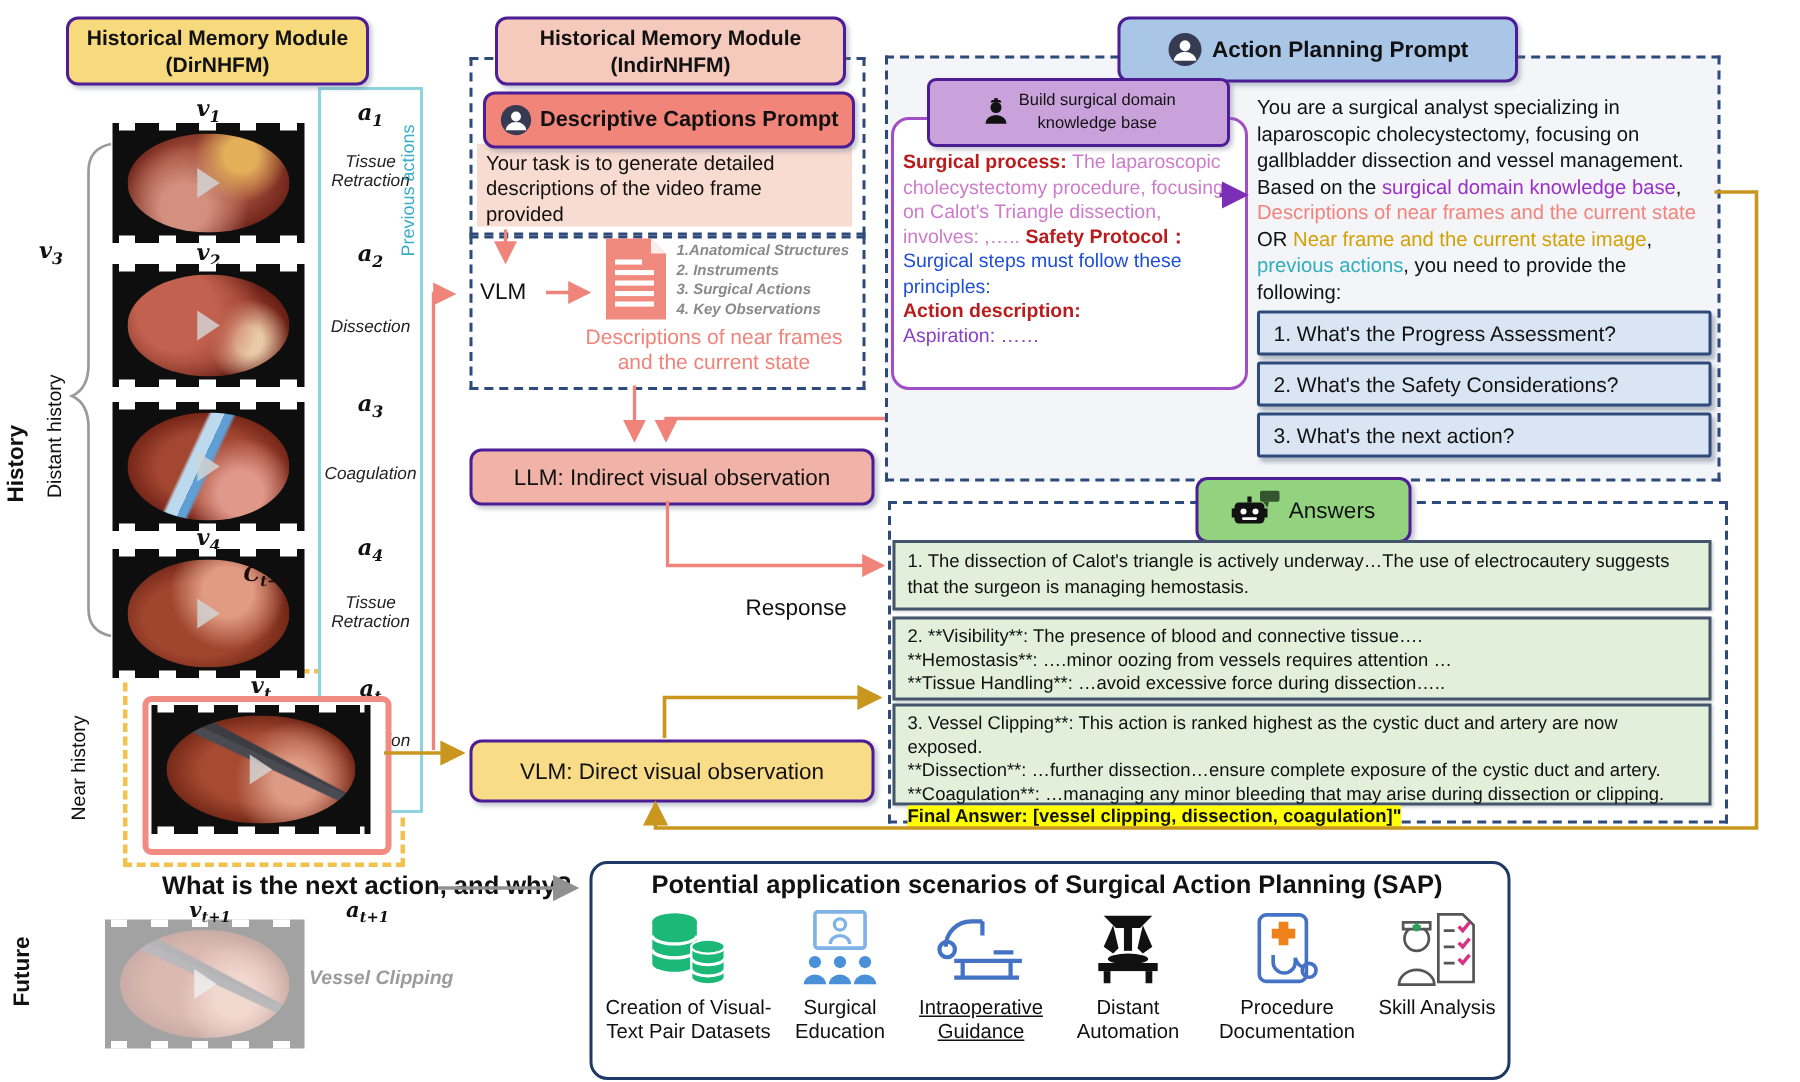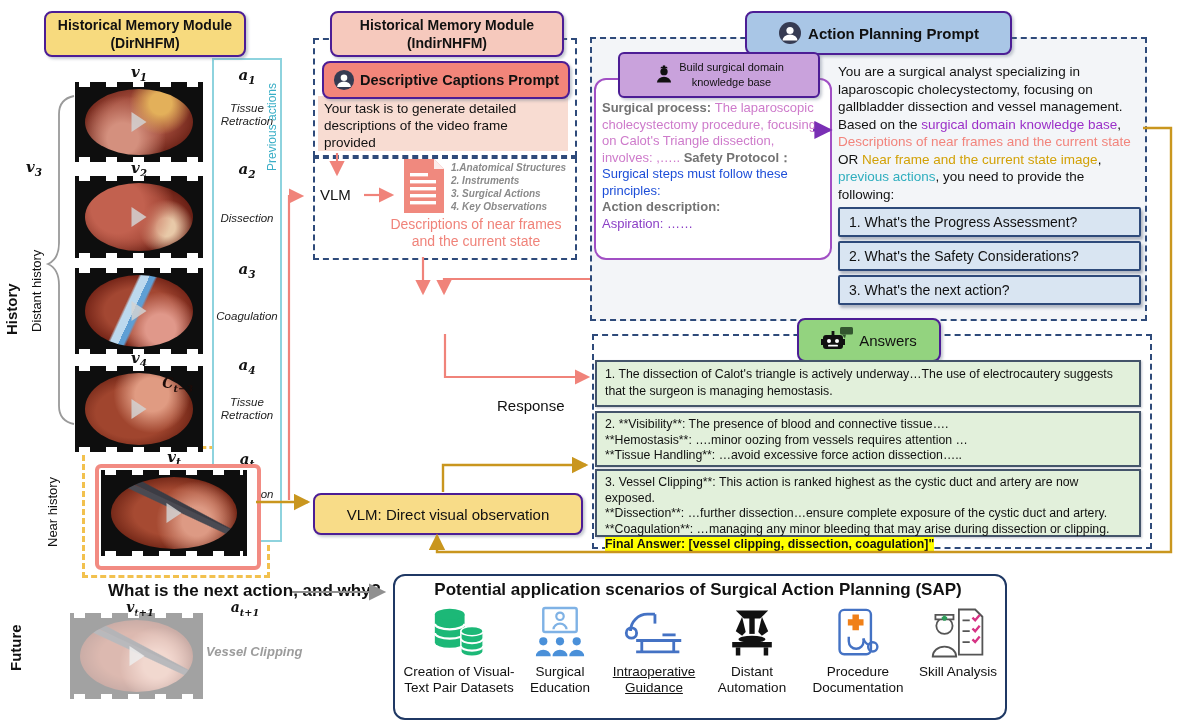--- a/index.html
+++ b/index.html
@@ -24,21 +24,21 @@
         border-left:15px solid rgba(210,210,210,.85);border-top:10px solid transparent;
         border-bottom:10px solid transparent;z-index:5;}
   .t1 .scope{background:radial-gradient(circle at 70% 22%,#e3b05a 0 12%,transparent 34%),radial-gradient(circle at 35% 75%,#d4907e 0 18%,transparent 50%),radial-gradient(ellipse at 50% 45%,#a14a3a 0 40%,#73281c 70%,#300a05 100%);}
   .t2 .scope{background:radial-gradient(circle at 30% 35%,#c2614f 0 30%,transparent 65%),radial-gradient(circle at 75% 65%,#e8c9a8 0 10%,transparent 30%),radial-gradient(ellipse at 50% 50%,#93392a 0 45%,#5f1a10 75%,#250603 100%);}
   .t3 .scope{background:linear-gradient(115deg,transparent 38%,#bcd9ee 40% 46%,#5f9fd4 46% 50%,transparent 52%),radial-gradient(circle at 70% 75%,#e0988a 0 16%,transparent 40%),radial-gradient(ellipse at 50% 50%,#a34732 0 45%,#6e2014 75%,#230502 100%);}
   .t4 .scope{background:radial-gradient(circle at 62% 30%,#e09b82 0 20%,transparent 46%),radial-gradient(ellipse at 45% 55%,#a0452e 0 45%,#6b2214 75%,#240502 100%);}
   .t5 .scope{background:linear-gradient(205deg,transparent 42%,#4a4a52 43% 47%,transparent 48%),linear-gradient(28deg,transparent 55%,#3c3c44 56% 60%,transparent 61%),radial-gradient(circle at 68% 62%,#dd9a84 0 15%,transparent 42%),radial-gradient(ellipse at 50% 50%,#a64a32 0 45%,#6e2415 75%,#260603 100%);}
   .mlabel{position:absolute;text-align:center;font-size:15px;z-index:3;}
   .actcol-item{position:absolute;left:0;width:100%;text-align:center;}
   .actname{font-style:italic;font-size:11.5px;line-height:13px;color:#222;}
-  .kb-b{font-weight:bold;color:#737373;}
+  .kb-b{font-weight:bold;color:#b91c1c;}
   .kb-pink{color:#CE7BCB;} .kb-blue{color:#1d4ed8;} .kb-purple{color:#8B3FC6;}
   .sp-kb{color:#9B30C8;} .sp-desc{color:#F2847C;} .sp-near{color:#D2A106;} .sp-prev{color:#2FAEBE;}
   .qbox{position:absolute;background:#D9E5F2;border:2px solid #2E4A7A;
         box-shadow:2px 3px 3px rgba(120,130,150,.55);display:flex;align-items:center;
         padding-left:9px;font-size:14px;z-index:4;border-radius:2px;}
   .ansbox{position:absolute;background:#E2F0DB;border:2px solid #44546A;font-size:12.3px;
           line-height:15.6px;padding:4px 8px;z-index:4;box-shadow:1px 1px 2px rgba(110,120,140,.4);}
   .hl{background:#FFFF00;font-weight:bold;}
   .iconwrap{display:inline-flex;align-items:center;justify-content:center;}
   .app-col{display:flex;flex-direction:column;align-items:center;}
@@ -161,20 +161,23 @@
     </svg>
   </div>
   <div class="abs" style="left:451px;top:161px;font-size:10px;line-height:13px;color:#8A8A8A;font-weight:bold;font-style:italic;z-index:3;">
     <div>1.Anatomical Structures</div>
     <div>2. Instruments</div>
     <div>3. Surgical Actions</div>
     <div>4. Key Observations</div>
   </div>
   <div class="abs" style="left:378px;top:216px;width:196px;font-size:14px;line-height:17px;color:#F0837A;text-align:center;z-index:3;">Descriptions of near frames and the current state</div>
 
+  <div class="box" style="left:313px;top:299px;width:266px;height:34px;background:#F1B3A8;font-size:15px;">
+    <span>LLM: Indirect visual observation</span>
+  </div>
   <div class="abs" style="left:497px;top:397px;font-size:15px;z-index:3;">Response</div>
   <div class="box" style="left:313px;top:493px;width:266px;height:38px;background:#F8DC88;font-size:15px;">
     <span>VLM: Direct visual observation</span>
   </div>
 
   <div class="dashed" style="left:590px;top:37px;width:553px;height:280px;background:#F3F5F8;"></div>
   <div class="box" style="left:745px;top:11px;width:263px;height:40px;background:#A9C6E6;font-weight:bold;font-size:15px;gap:6px;">
     <span class="iconwrap">
       <svg viewBox="0 0 24 24" width="24" height="24">
           <circle cx="12" cy="12" r="11" fill="#363b52"></circle>
@@ -234,21 +237,21 @@
     </span>
     <span>Answers</span>
   </div>
 
   <div class="ansbox" style="left:595px;top:360px;width:526px;height:35px;line-height:16.5px;">
     <div>1. The dissection of Calot's triangle is actively underway…The use of electrocautery suggests that the surgeon is managing hemostasis.</div>
   </div>
   <div class="ansbox" style="left:595px;top:411px;width:526px;height:44px;">
     <div>2. **Visibility**: The presence of blood and connective tissue….</div>
     <div>**Hemostasis**: ….minor oozing from vessels requires attention …</div>
-    <div>**Tissue Handling**: …avoid excessive force action dissection…..</div>
+    <div>**Tissue Handling**: …avoid excessive force during dissection…..</div>
   </div>
   <div class="ansbox" style="left:595px;top:469px;width:526px;height:56px;">
     <div>3. Vessel Clipping**: This action is ranked highest as the cystic duct and artery are now exposed.</div>
     <div>**Dissection**: …further dissection…ensure complete exposure of the cystic duct and artery.</div>
     <div>**Coagulation**: …managing any minor bleeding that may arise during dissection or clipping.</div>
     <div><span class="hl">Final Answer: [vessel clipping, dissection, coagulation]"</span></div>
   </div>
 
   <div class="abs" style="left:393px;top:574px;width:610px;height:142px;border:2.5px solid #1F3864;border-radius:12px;background:#fff;z-index:2;"></div>
   <div class="abs" style="left:398px;top:580px;width:600px;text-align:center;font-weight:bold;font-size:17px;z-index:3;">Potential application scenarios of Surgical Action Planning (SAP)</div>

